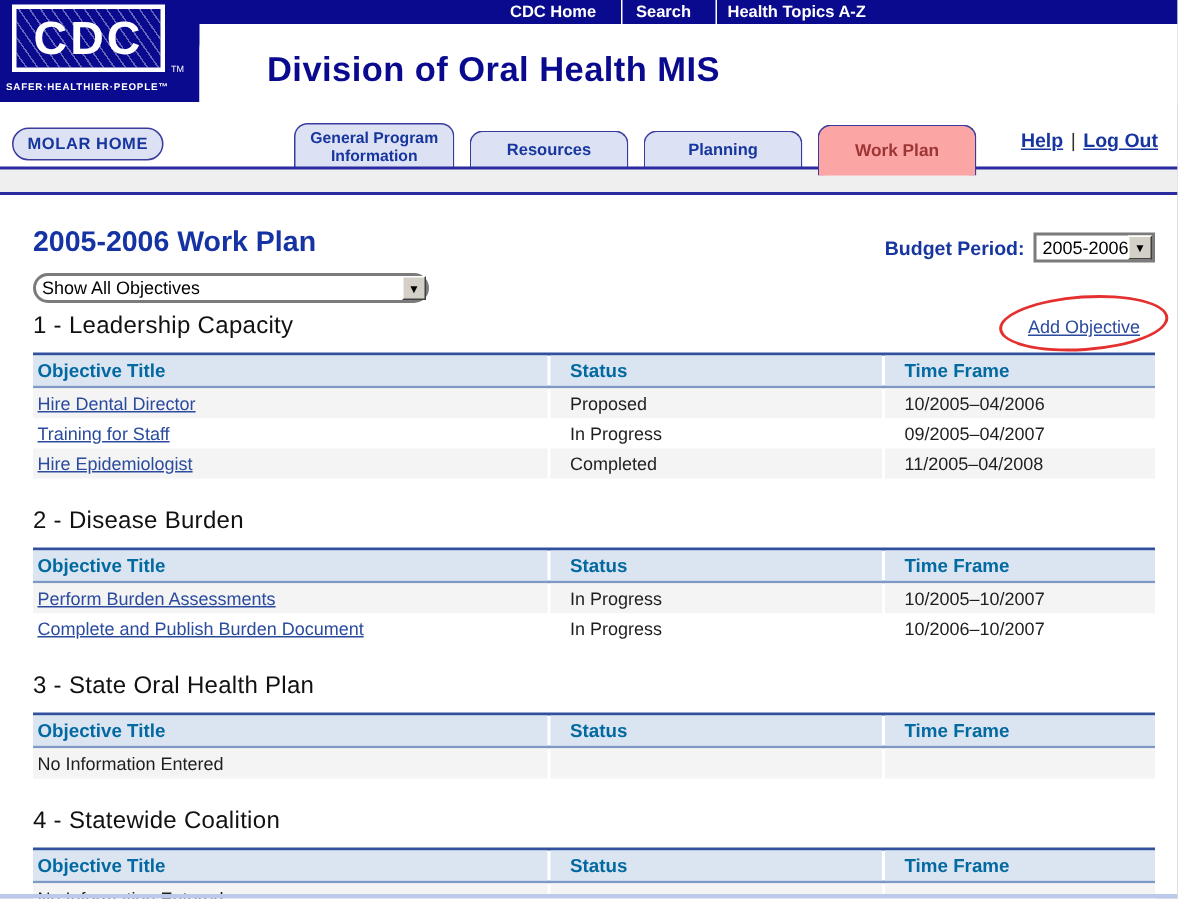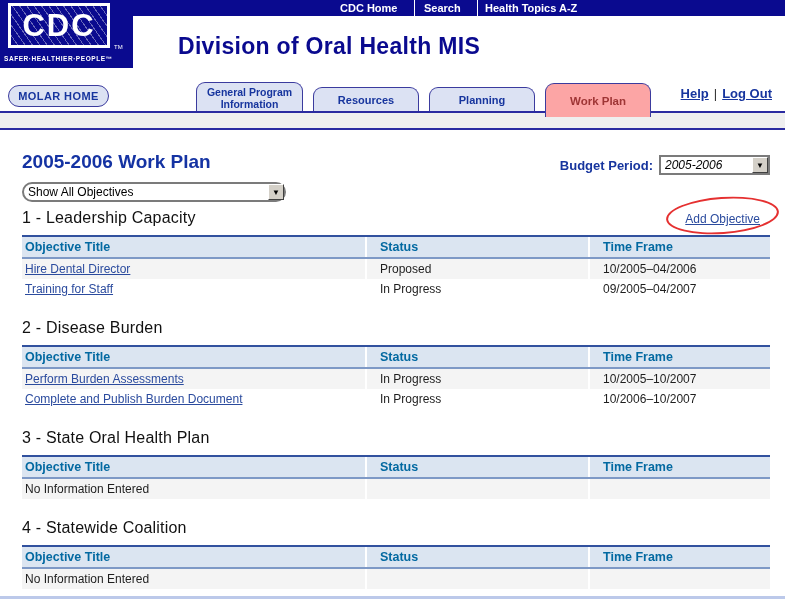--- a/index.html
+++ b/index.html
@@ -62,21 +62,21 @@
     font-size:12px; color:#000; padding-left:4px; cursor:pointer; user-select:none;
   }
   .win-select .val { white-space:nowrap; overflow:hidden; }
   .win-btn {
     width:16px; align-self:stretch; background:#d4d0c8; flex:0 0 16px;
     border:1px solid; border-color:#fff #404040 #404040 #fff;
     display:flex; align-items:center; justify-content:center;
     font-size:8px; color:#000;
   }
   .filter-select { width:264px; margin-top:10px;border-radius:10px; }
-  .budget-select { width:111px;font-style:italic; }
+  .budget-select { width:81px; }
 
   .section-head { display:flex; justify-content:space-between; align-items:center; margin-top:20px; margin-bottom:8px; }
   .section-head.first { margin-top:7px; }
   .section-title { color:#111; font-size:16px; font-weight:normal; letter-spacing:0.2px; }
   .add-wrap { position:relative; margin-right:10px; }
   .add-link { color:#2B4B9E; font-size:12px; text-decoration:underline; cursor:pointer; }
   .red-ellipse {
     position:absolute; left:-19px; top:-12px; width:113px; height:37px;
     border:2px solid #E53030; border-radius:50%;
     transform:rotate(-4deg); pointer-events:none;
@@ -164,20 +164,25 @@
       <div class="trow row-odd">
         <div class="cell c1"><a>Hire Dental Director</a></div>
         <div class="cell c2">Proposed</div>
         <div class="cell c3">10/2005–04/2006</div>
       </div>
       <div class="trow row-even">
         <div class="cell c1"><a>Training for Staff</a></div>
         <div class="cell c2">In Progress</div>
         <div class="cell c3">09/2005–04/2007</div>
       </div>
+      <div class="trow row-odd">
+        <div class="cell c1"><a>Hire Epidemiologist</a></div>
+        <div class="cell c2">Completed</div>
+        <div class="cell c3">11/2005–04/2008</div>
+      </div>
     </div>
 
     <div class="section-head">
       <span class="section-title">2 - Disease Burden</span>
     </div>
     <div class="tbl">
       <div class="trow thead">
         <div class="th c1">Objective Title</div>
         <div class="th c2">Status</div>
         <div class="th c3">Time Frame</div>

